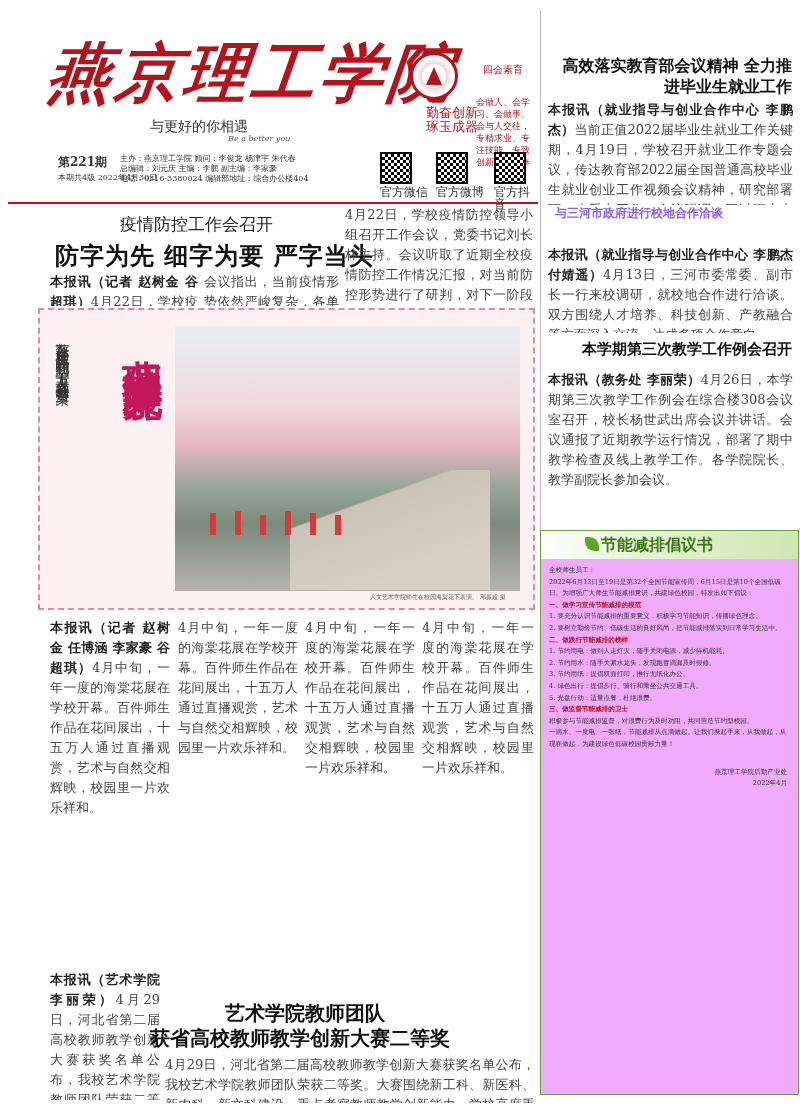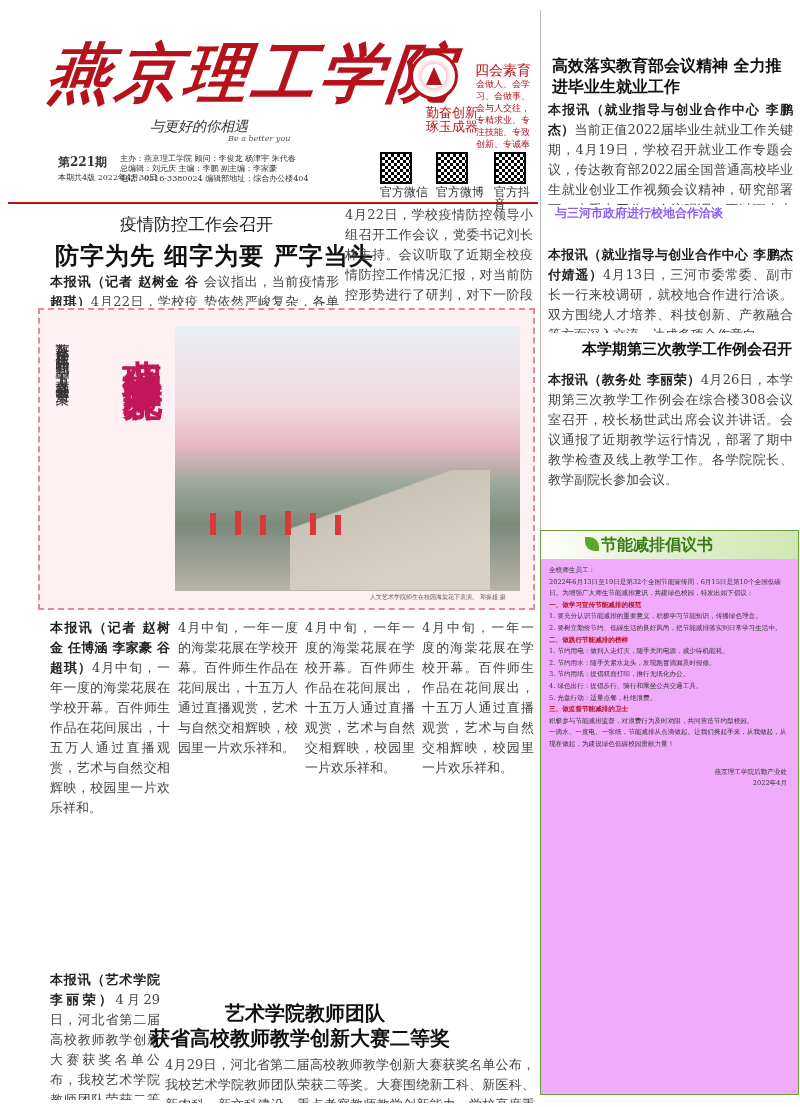--- a/index.html
+++ b/index.html
@@ -1,45 +1,45 @@
 <!DOCTYPE html>
 <html><head>
 <meta charset="utf-8">
 <style>
 *{margin:0;padding:0;box-sizing:border-box}
 body{width:800px;height:1107px;background:#fff;font-family:"DejaVu Serif",serif;color:#222;overflow:hidden;position:relative}
 .abs{position:absolute}
 .masthead-title{left:48px;top:30px;font-size:64px;font-weight:bold;color:#b5121b;letter-spacing:4px;font-family:"DejaVu Serif",serif;font-style:italic;transform:skewX(-6deg)}
-.motto{left:150px;top:118px;font-size:14px;color:#333;font-style:italic}
+.motto{left:150px;top:118px;font-size:14px;color:#333;}
 .motto-sub{left:228px;top:134px;font-size:8px;color:#555;font-style:italic}
 .emblem{left:410px;top:52px;width:48px;height:48px;border-radius:50%;border:3px solid #b5121b;background:radial-gradient(circle,#fff 40%,#f2d0d0 41%,#fff 60%)}
 .emblem-inner{position:absolute;left:13px;top:12px;width:16px;height:18px;background:#b5121b;clip-path:polygon(50% 0,100% 100%,0 100%)}
 .school-motto{left:418px;top:106px;font-size:13px;color:#b5121b;line-height:14px;width:60px;text-align:right}
 .four-cols{left:472px;top:64px;width:62px;font-size:9px;color:#b5121b;line-height:12px;text-align:center}
-.four-cols .h{font-size:14px;margin-bottom:2px}
+.four-cols .h{font-size:10px;margin-bottom:20px}
 .pubinfo{left:8px;top:150px;width:530px;height:50px;font-size:9px;line-height:12px;color:#333}
 .issue{position:absolute;left:50px;top:6px;font-size:12px;font-weight:bold}
 .issue-date{position:absolute;left:50px;top:22px;font-size:8px}
 .meta{position:absolute;left:100px;top:4px;width:200px;font-size:8px;line-height:10px}
 .qr{position:absolute;top:2px;width:32px;height:32px;background:repeating-conic-gradient(#000 0 25%,#fff 0 50%) 0 0/6px 6px;border:2px solid #000}
 .qr-label{position:absolute;top:36px;font-size:12px;color:#333}
 .contact-row{position:absolute;left:0;top:40px;width:530px;font-size:7px;color:#666}
 .rule{background:#b5121b}
 .h-story1-kicker{left:120px;top:213px;font-size:17px;color:#222}
 .h-story1{left:55px;top:240px;font-size:24px;font-weight:bold;color:#111;letter-spacing:1px}
 .col-text{font-size:13px;line-height:20px;color:#444;text-align:justify;overflow:hidden;word-break:break-all}
 .col-text b{color:#222}
 .photo-frame{left:38px;top:308px;width:497px;height:302px;border:2px dashed #e28a95;background:#fdf1f3}
 .photo{left:175px;top:326px;width:345px;height:265px;background:linear-gradient(180deg,#e8eef2 0%,#f1d9df 30%,#e7b7c5 45%,#9aa79a 60%,#7c8a7c 75%,#b7b3ab 100%)}
 .photo-road{left:290px;top:470px;width:200px;height:120px;background:linear-gradient(160deg,transparent 30%,#c9c3b8 31%,#d8d2c6 80%);}
 .photo-dancers{left:200px;top:505px;width:160px;height:40px}
 .photo-caption{left:370px;top:593px;font-size:6px;color:#555}
 .vert-title{left:96px;top:328px;width:70px;writing-mode:vertical-rl;font-size:40px;color:#c2185b;font-weight:bold;letter-spacing:4px;line-height:46px}
 .vert-sub{left:54px;top:332px;writing-mode:vertical-rl;font-size:14px;color:#333;line-height:18px;letter-spacing:2px}
-.right-h1{left:552px;top:55px;width:240px;font-size:16px;font-weight:bold;line-height:21px;text-align:left;color:#111}
+.right-h1{left:552px;top:55px;width:240px;font-size:16px;font-weight:bold;line-height:21px;text-align:right;color:#111}
 .right-h2{left:555px;top:205px;font-size:12px;font-weight:bold;color:#8b5cf6}
 .right-h3{left:582px;top:340px;font-size:15px;font-weight:bold;color:#111}
 .green-box{left:540px;top:530px;width:259px;height:565px;border:1px solid #6a9f3a;background:#f0abfc}
 .green-head{position:absolute;left:0;top:0;width:100%;height:28px;background:linear-gradient(90deg,#fff 0%,#e4f2d4 40%,#cfe7b3 100%);}
 .green-title{position:absolute;left:60px;top:4px;font-size:16px;font-weight:bold;color:#3a7a16}
 .leaf{position:absolute;left:44px;top:6px;width:14px;height:14px;background:#5fa32b;border-radius:0 70% 0 70%}
 .gtext{position:absolute;left:8px;top:34px;width:238px;font-size:6.6px;line-height:11.6px;color:#333}
 .gtext .sec{color:#b5121b;font-weight:bold}
 .bot-h1{left:225px;top:1000px;font-size:20px;font-weight:bold;color:#111}
 .bot-h2{left:150px;top:1025px;font-size:20px;font-weight:bold;color:#111}

